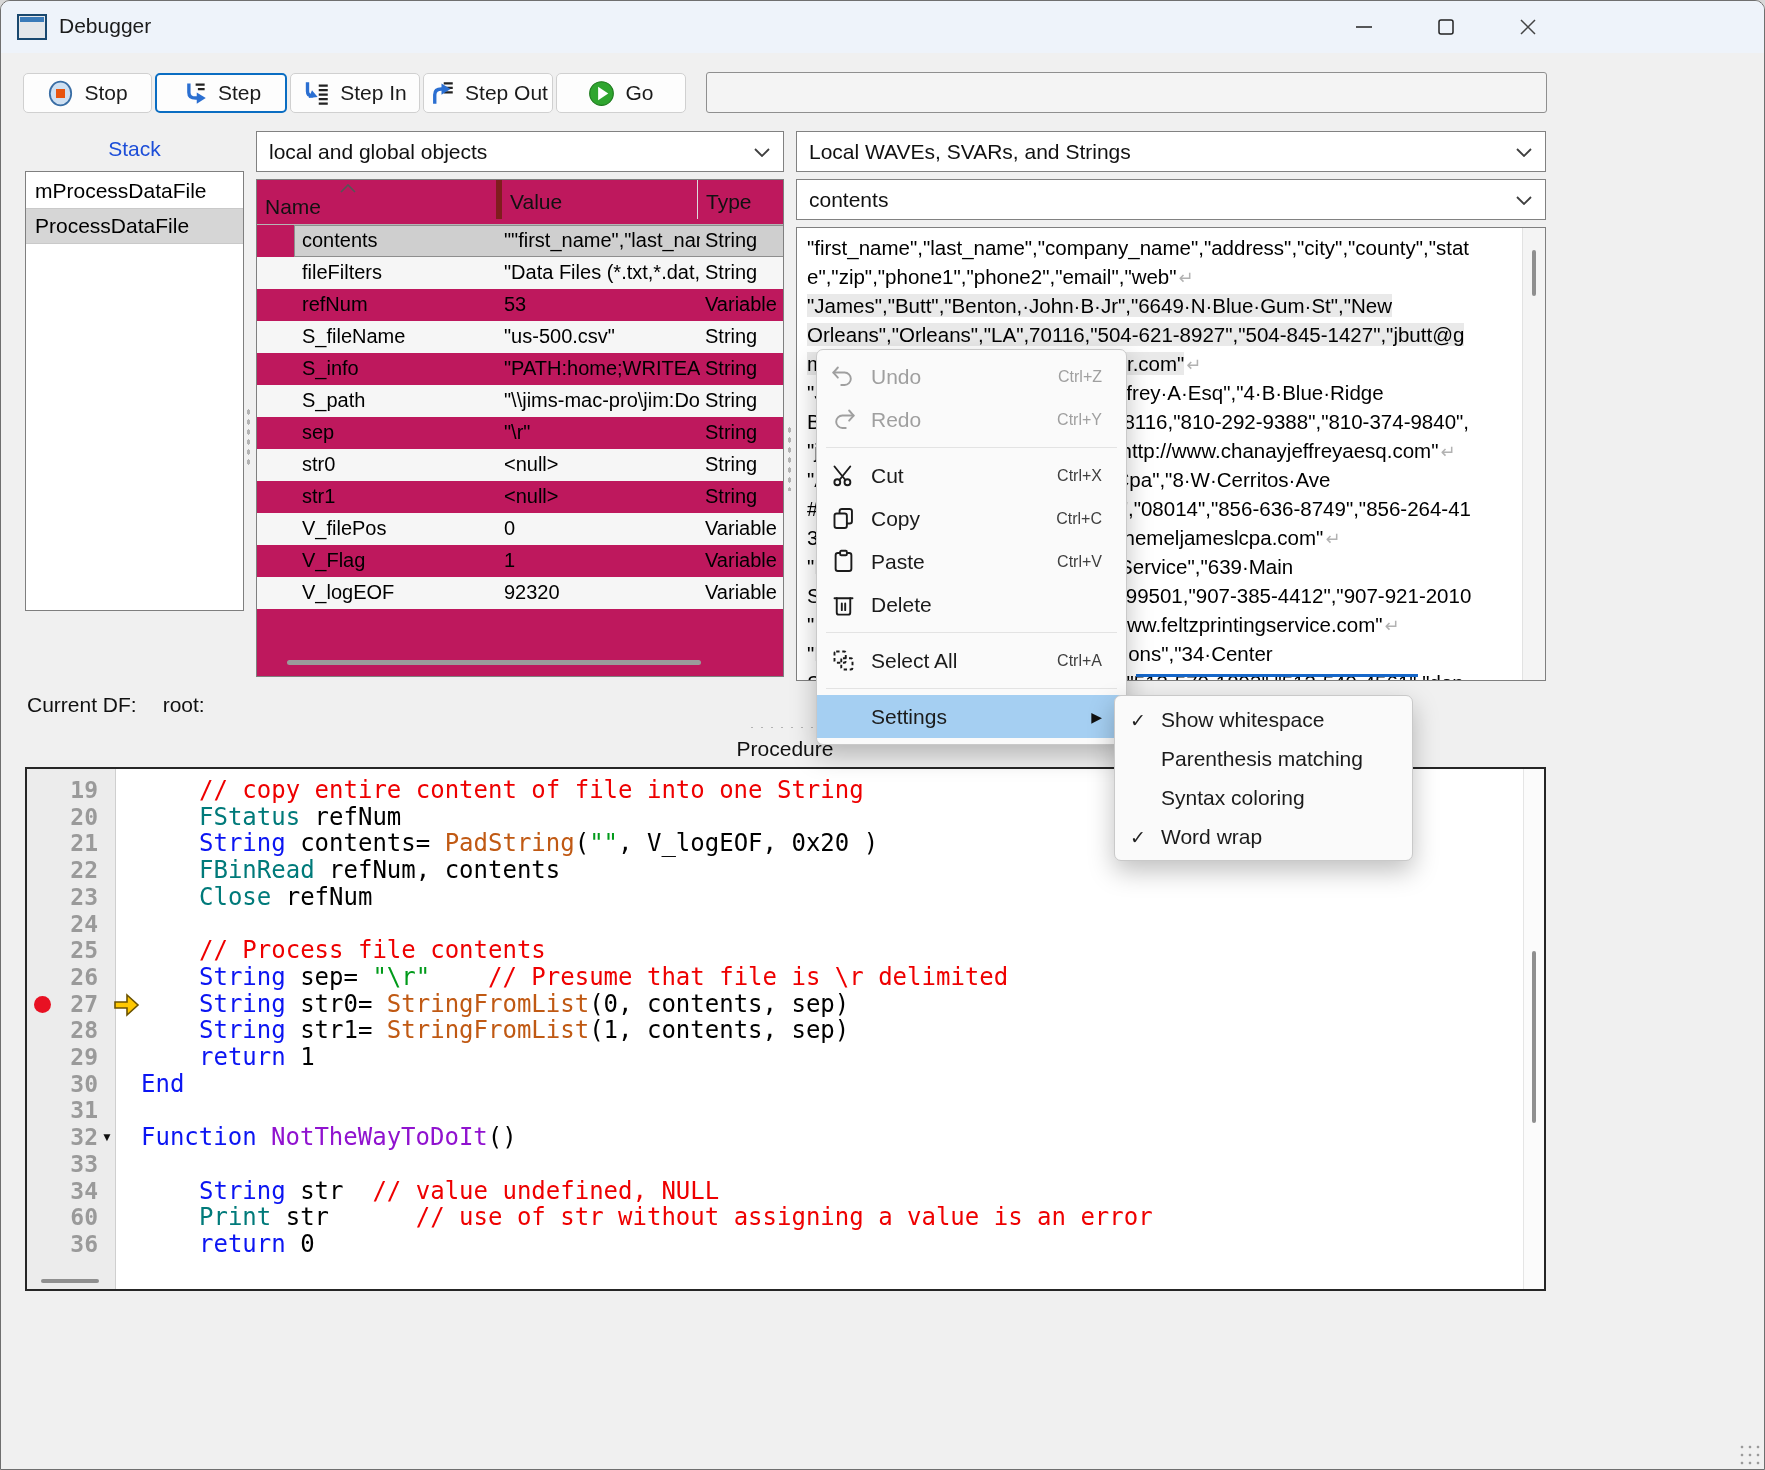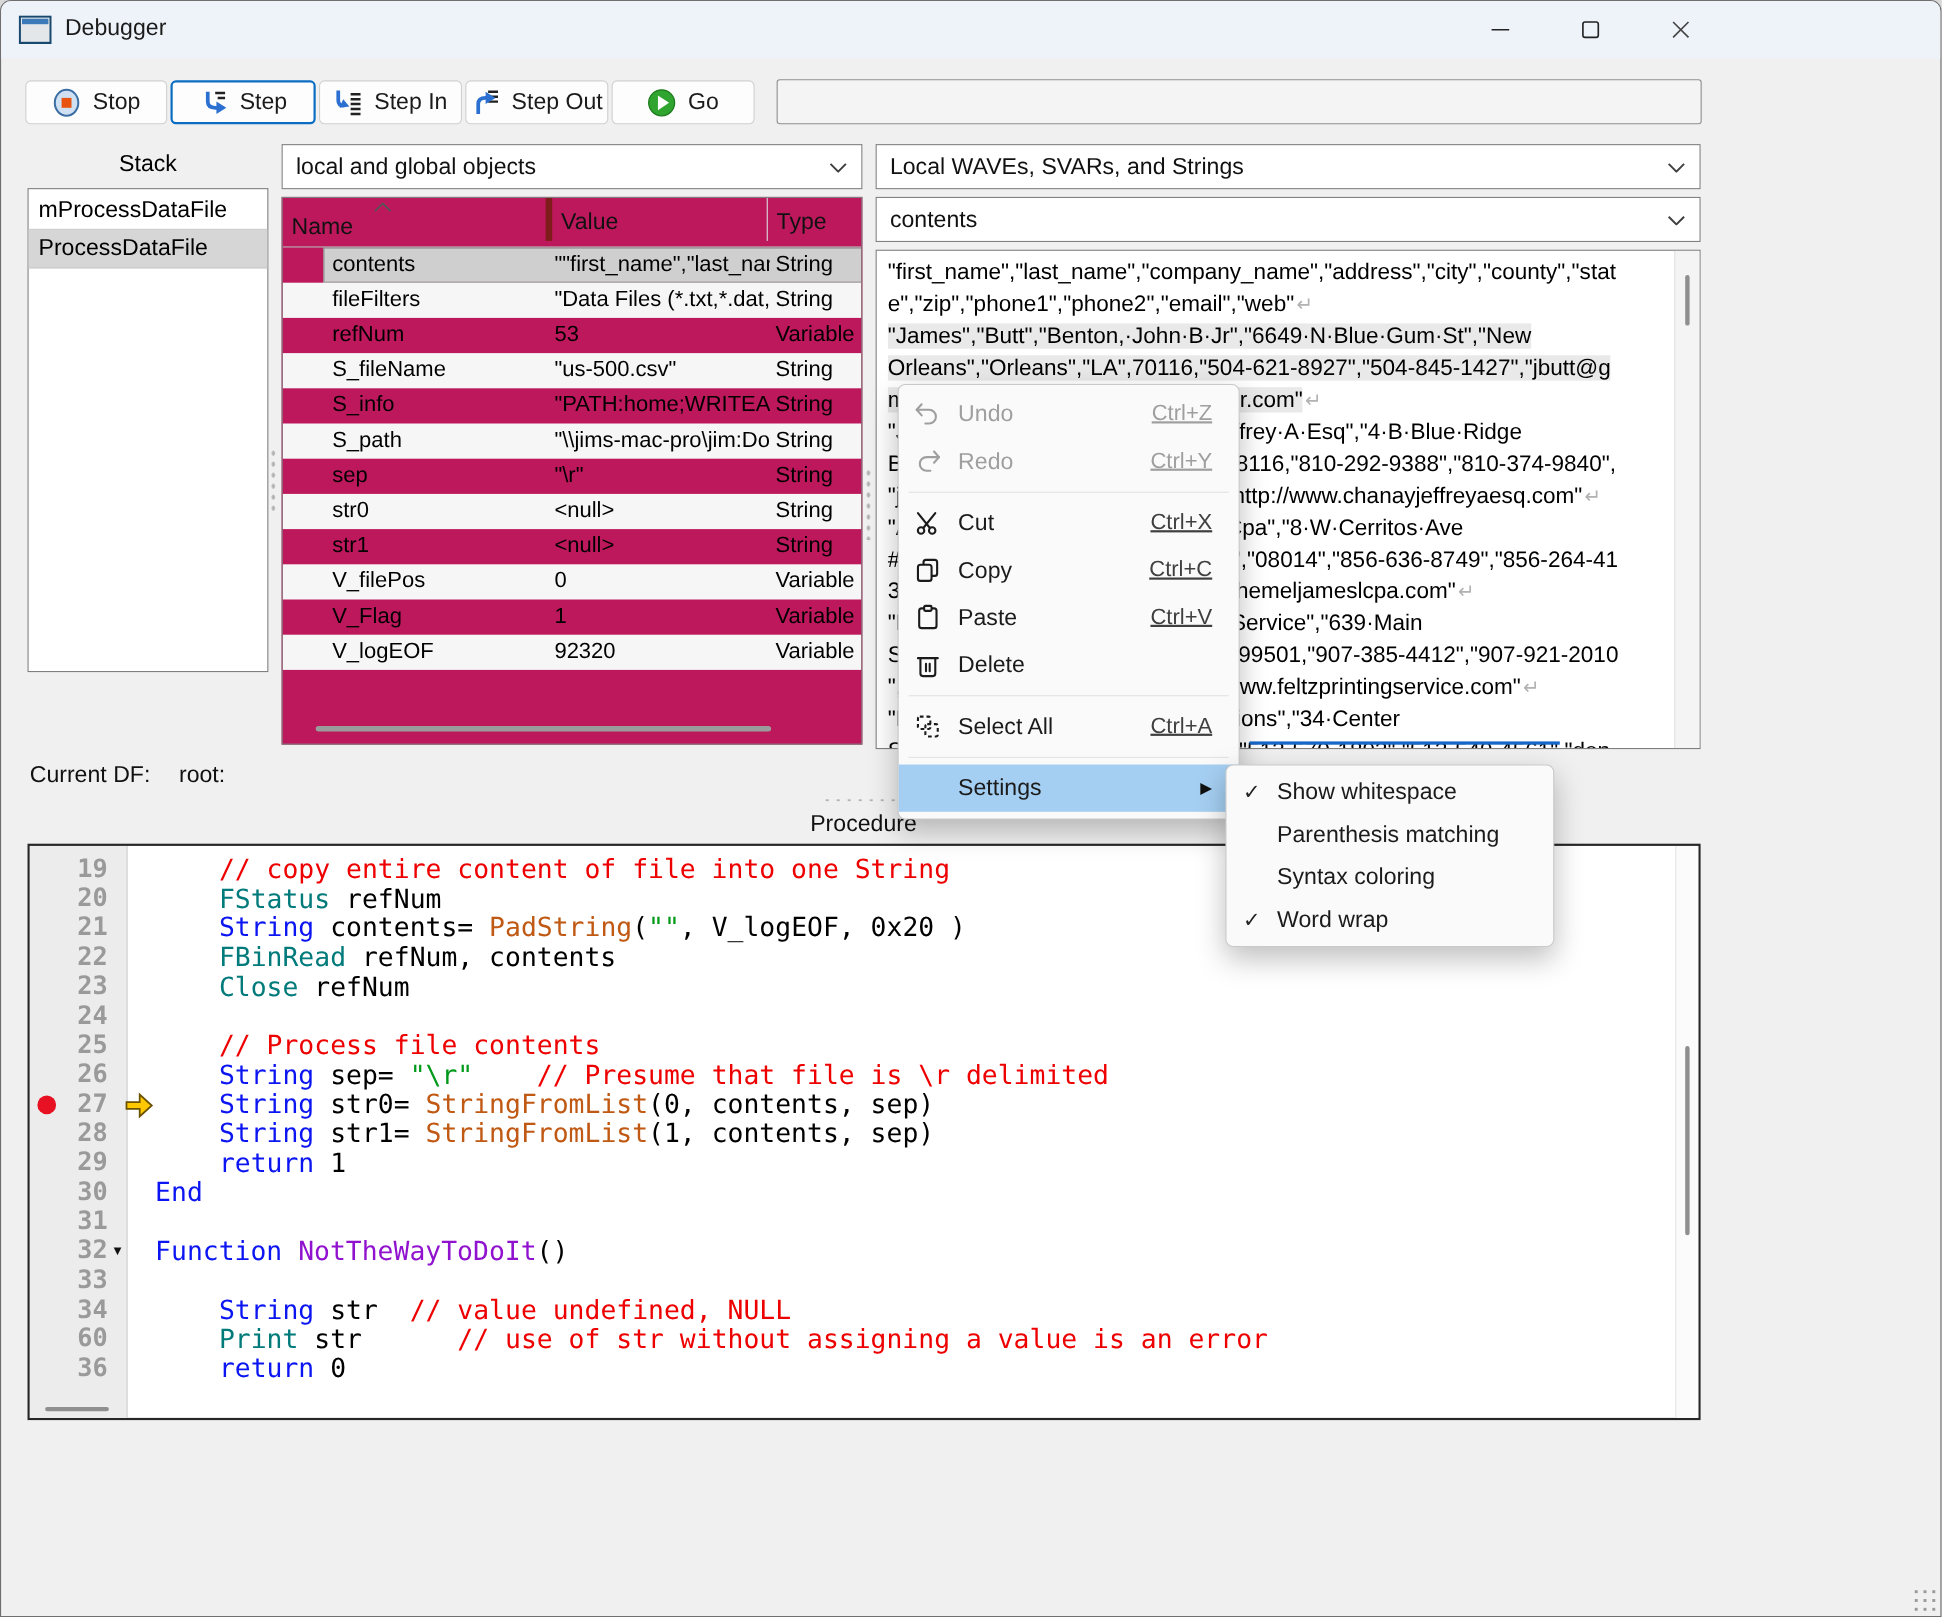--- a/index.html
+++ b/index.html
@@ -11,21 +11,21 @@
   .appicon{position:absolute;left:16px;top:13px;}
   .title-text{position:absolute;left:58px;top:13px;font-size:21px;color:#1b1b1b;}
   .wbtn{position:absolute;top:0;width:64px;height:52px;display:flex;align-items:center;justify-content:center;}
   
   .btn{position:absolute;top:72px;height:40px;background:#fdfdfd;border:1px solid #d0d0d0;border-radius:5px;
     display:flex;align-items:center;justify-content:center;gap:10px;font-size:21px;color:#1b1b1b;box-sizing:border-box;}
   .btn.focused{border:2px solid #0a6dc2;}
   .well{position:absolute;left:705px;top:71px;width:841px;height:41px;background:#f4f4f4;
     border:1px solid #8f8f8f;border-radius:3px;box-sizing:border-box;}
   
-  .panel-label{position:absolute;font-size:21px;color:#000000;}
+  .panel-label{position:absolute;font-size:21px;color:#1d4ed8;}
   .listbox{position:absolute;left:24px;top:170px;width:219px;height:440px;background:#fff;
     border:1px solid #7f7f7f;box-sizing:border-box;padding-top:2px;}
   .listbox .item{height:34px;line-height:34px;padding-left:9px;font-size:21px;border-bottom:1px solid #c9c9c9;}
   .listbox .item.selected{background:#d6d6d6;}
   .combo{position:absolute;height:41px;background:#fff;border:1px solid #818181;box-sizing:border-box;
     display:flex;align-items:center;padding:0 34px 0 12px;font-size:21px;color:#111;}
   .combo .chev{position:absolute;right:13px;top:16px;}
   
   .vtable{position:absolute;left:255px;top:178px;width:528px;height:498px;background:#be185d;
     border:1px solid #7f7f7f;box-sizing:border-box;overflow:hidden;}
@@ -71,21 +71,21 @@
   .tok-fn{color:var(--fn);} .tok-uf{color:var(--uf);} .tok-st{color:var(--st);} .tok-tx{color:#000;}
   .codevsb{position:absolute;right:0;top:0;bottom:0;width:20px;background:#fbfbfb;border-left:1px solid #e5e5e5;}
   .codevsb .thumb{position:absolute;left:8px;width:4px;top:182px;height:172px;background:#8f8f8f;border-radius:2px;}
   .codehsb{position:absolute;left:14px;bottom:6px;width:58px;height:4px;background:#8f8f8f;border-radius:2px;}
   
   .menu{position:absolute;left:815px;top:348px;width:311px;background:#fafafa;border:1px solid #c9c9c9;
     border-radius:7px;box-shadow:0 10px 26px rgba(0,0,0,.25);padding:5px 0 6px 0;z-index:20;box-sizing:border-box;}
   .mi{height:43px;display:flex;align-items:center;padding:0 24px 0 10px;font-size:21px;color:#1b1b1b;}
   .mi .mico{width:32px;display:flex;justify-content:center;}
   .mi .mlabel{margin-left:12px;}
-  .mi .mshort{margin-left:auto;font-size:20px;color:#3f3f3f;text-decoration:underline;}
+  .mi .mshort{margin-left:auto;font-size:16px;color:#3f3f3f;}
   .mi.disabled{color:#9f9f9f;} .mi.disabled .mshort{color:#9f9f9f;}
   .msep{height:1px;background:#e3e3e3;margin:6px 9px;}
   .mi.highlight{background:var(--menu-hl);}
   .subarrow{margin-left:auto;font-family:"DejaVu Sans",sans-serif;font-size:14px;color:#111;}
   .submenu{position:absolute;left:1113px;top:694px;width:299px;background:#fafafa;border:1px solid #c9c9c9;
     border-radius:7px;box-shadow:0 10px 26px rgba(0,0,0,.25);padding:4px 0;z-index:21;box-sizing:border-box;}
   .smi{height:39px;display:flex;align-items:center;font-size:21px;color:#1b1b1b;}
   .smi .check{width:46px;text-align:center;font-family:"DejaVu Sans",sans-serif;font-size:19px;color:#222;}
   .resize-grip{position:absolute;right:4px;bottom:4px;width:24px;height:24px;
     background-image:radial-gradient(#9a9a9a 1.5px,transparent 1.6px);background-size:8px 8px;background-position:2px 2px;}

